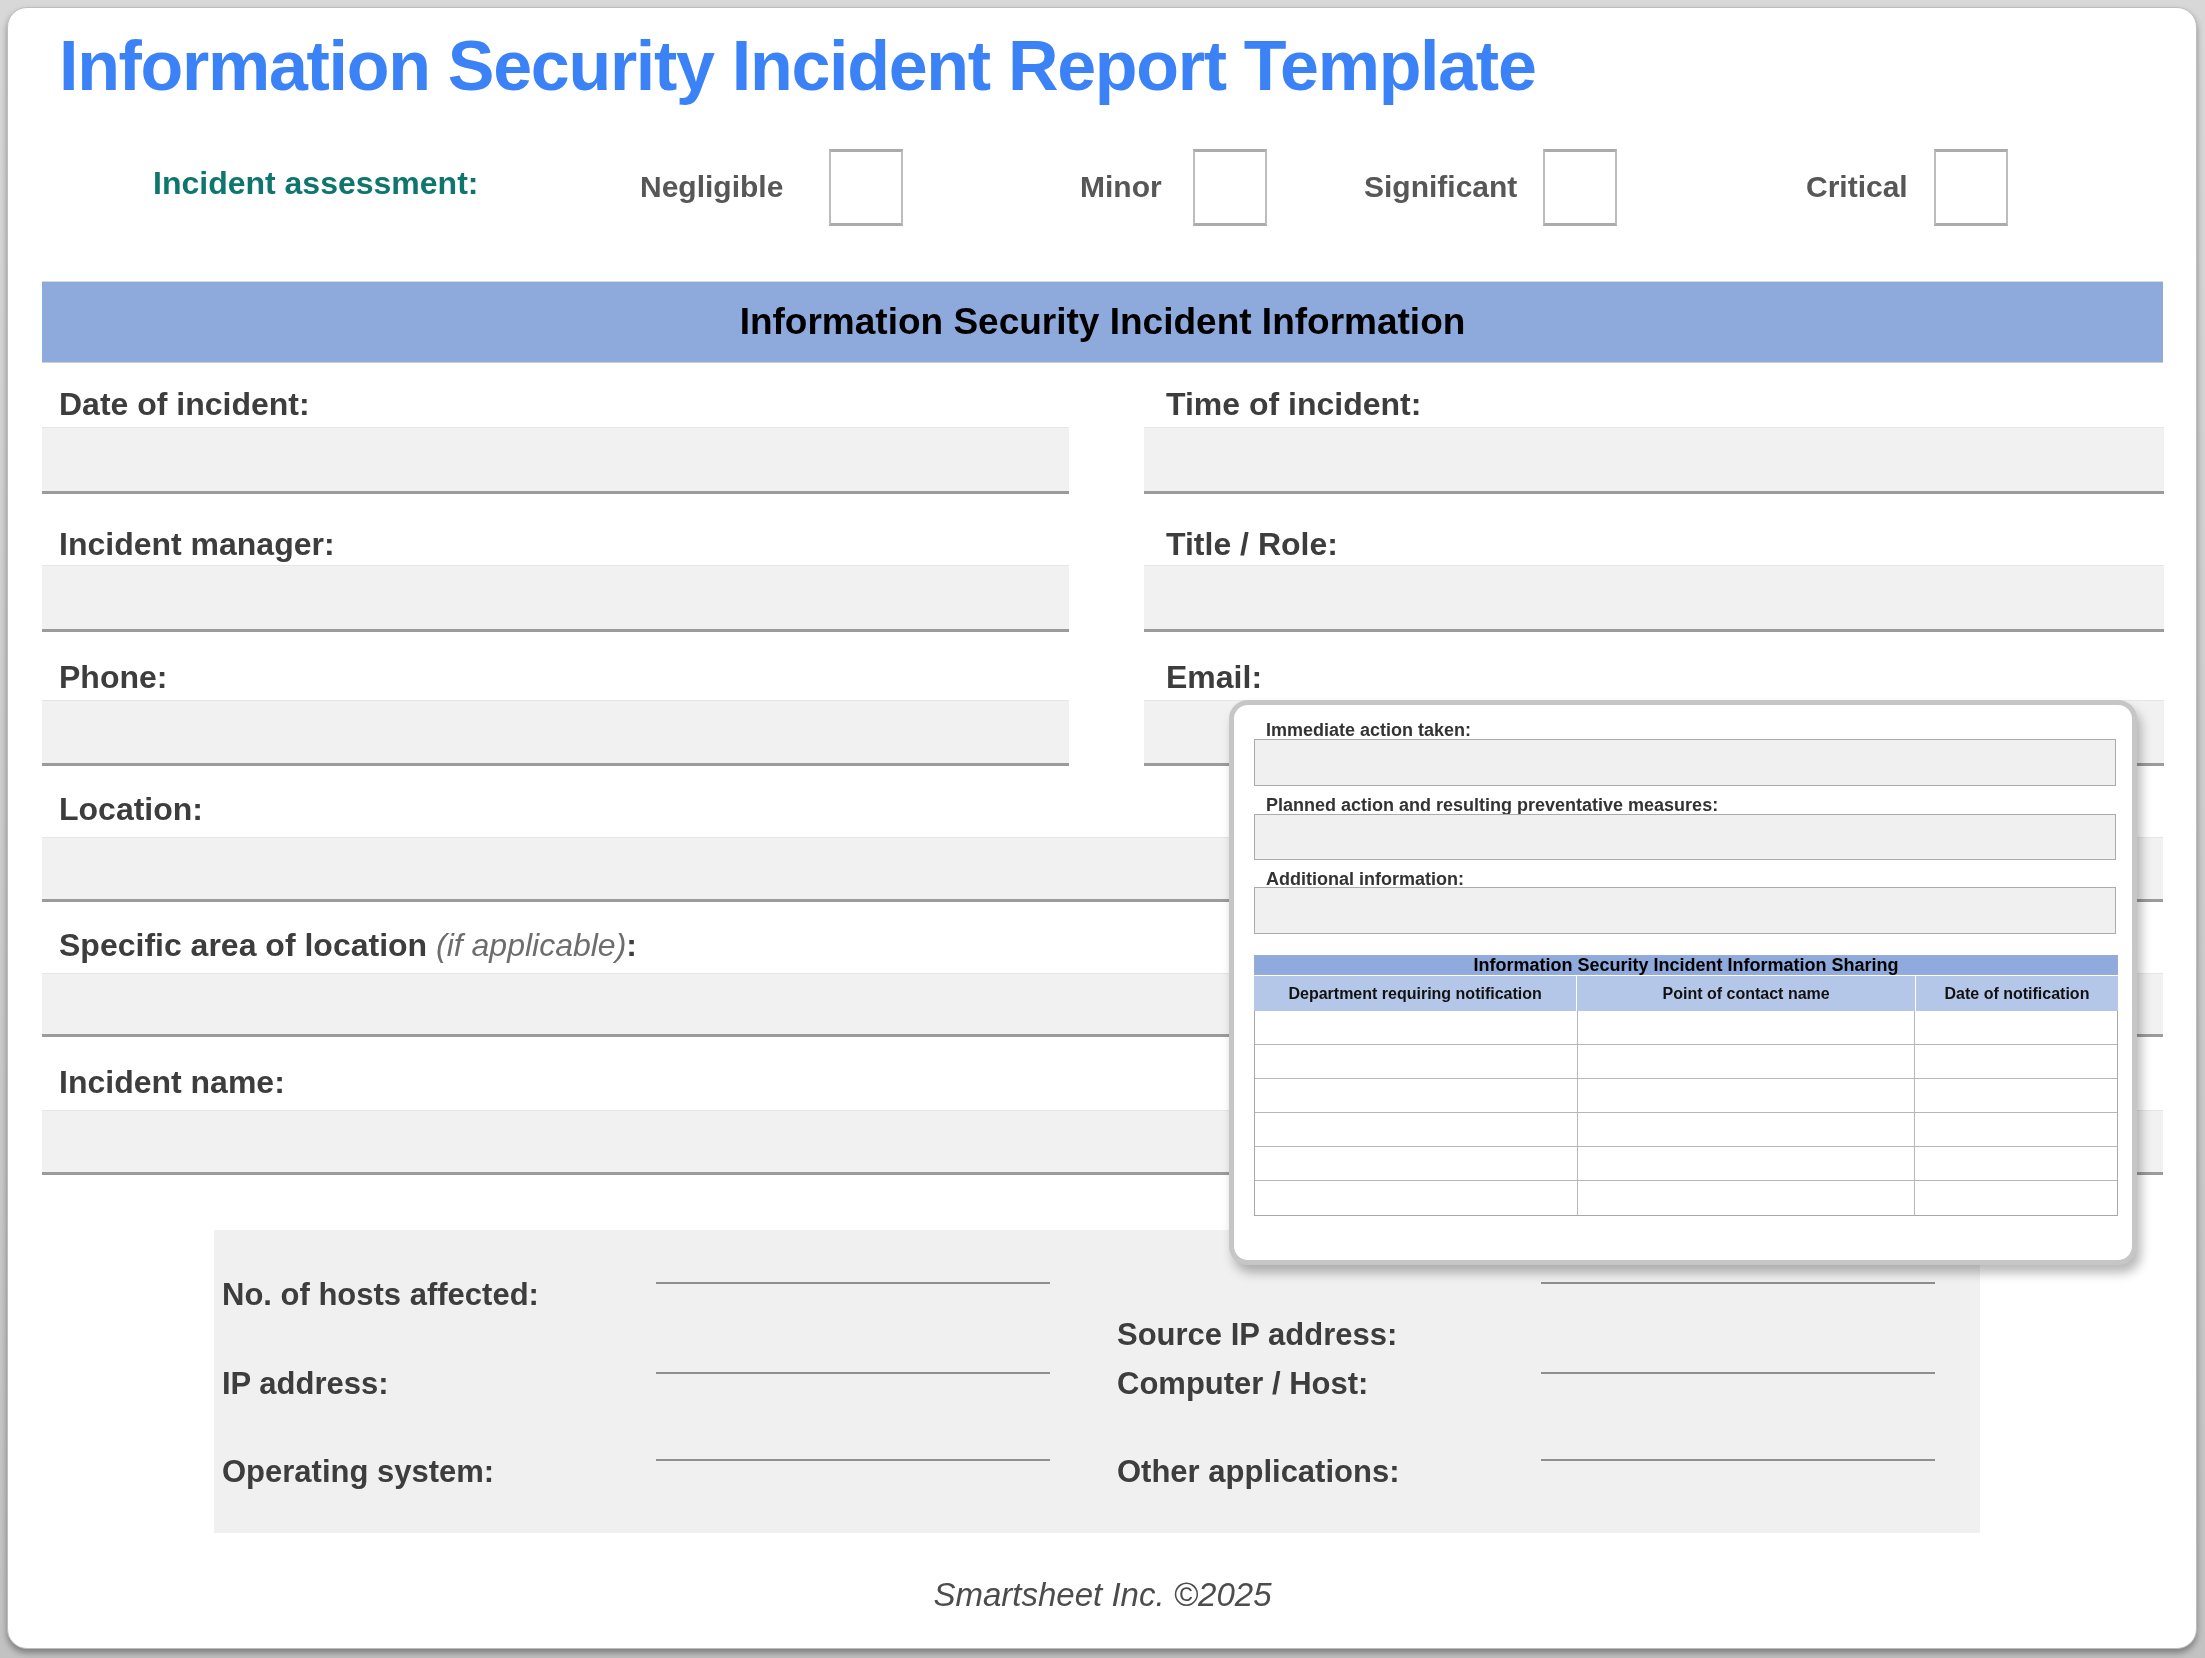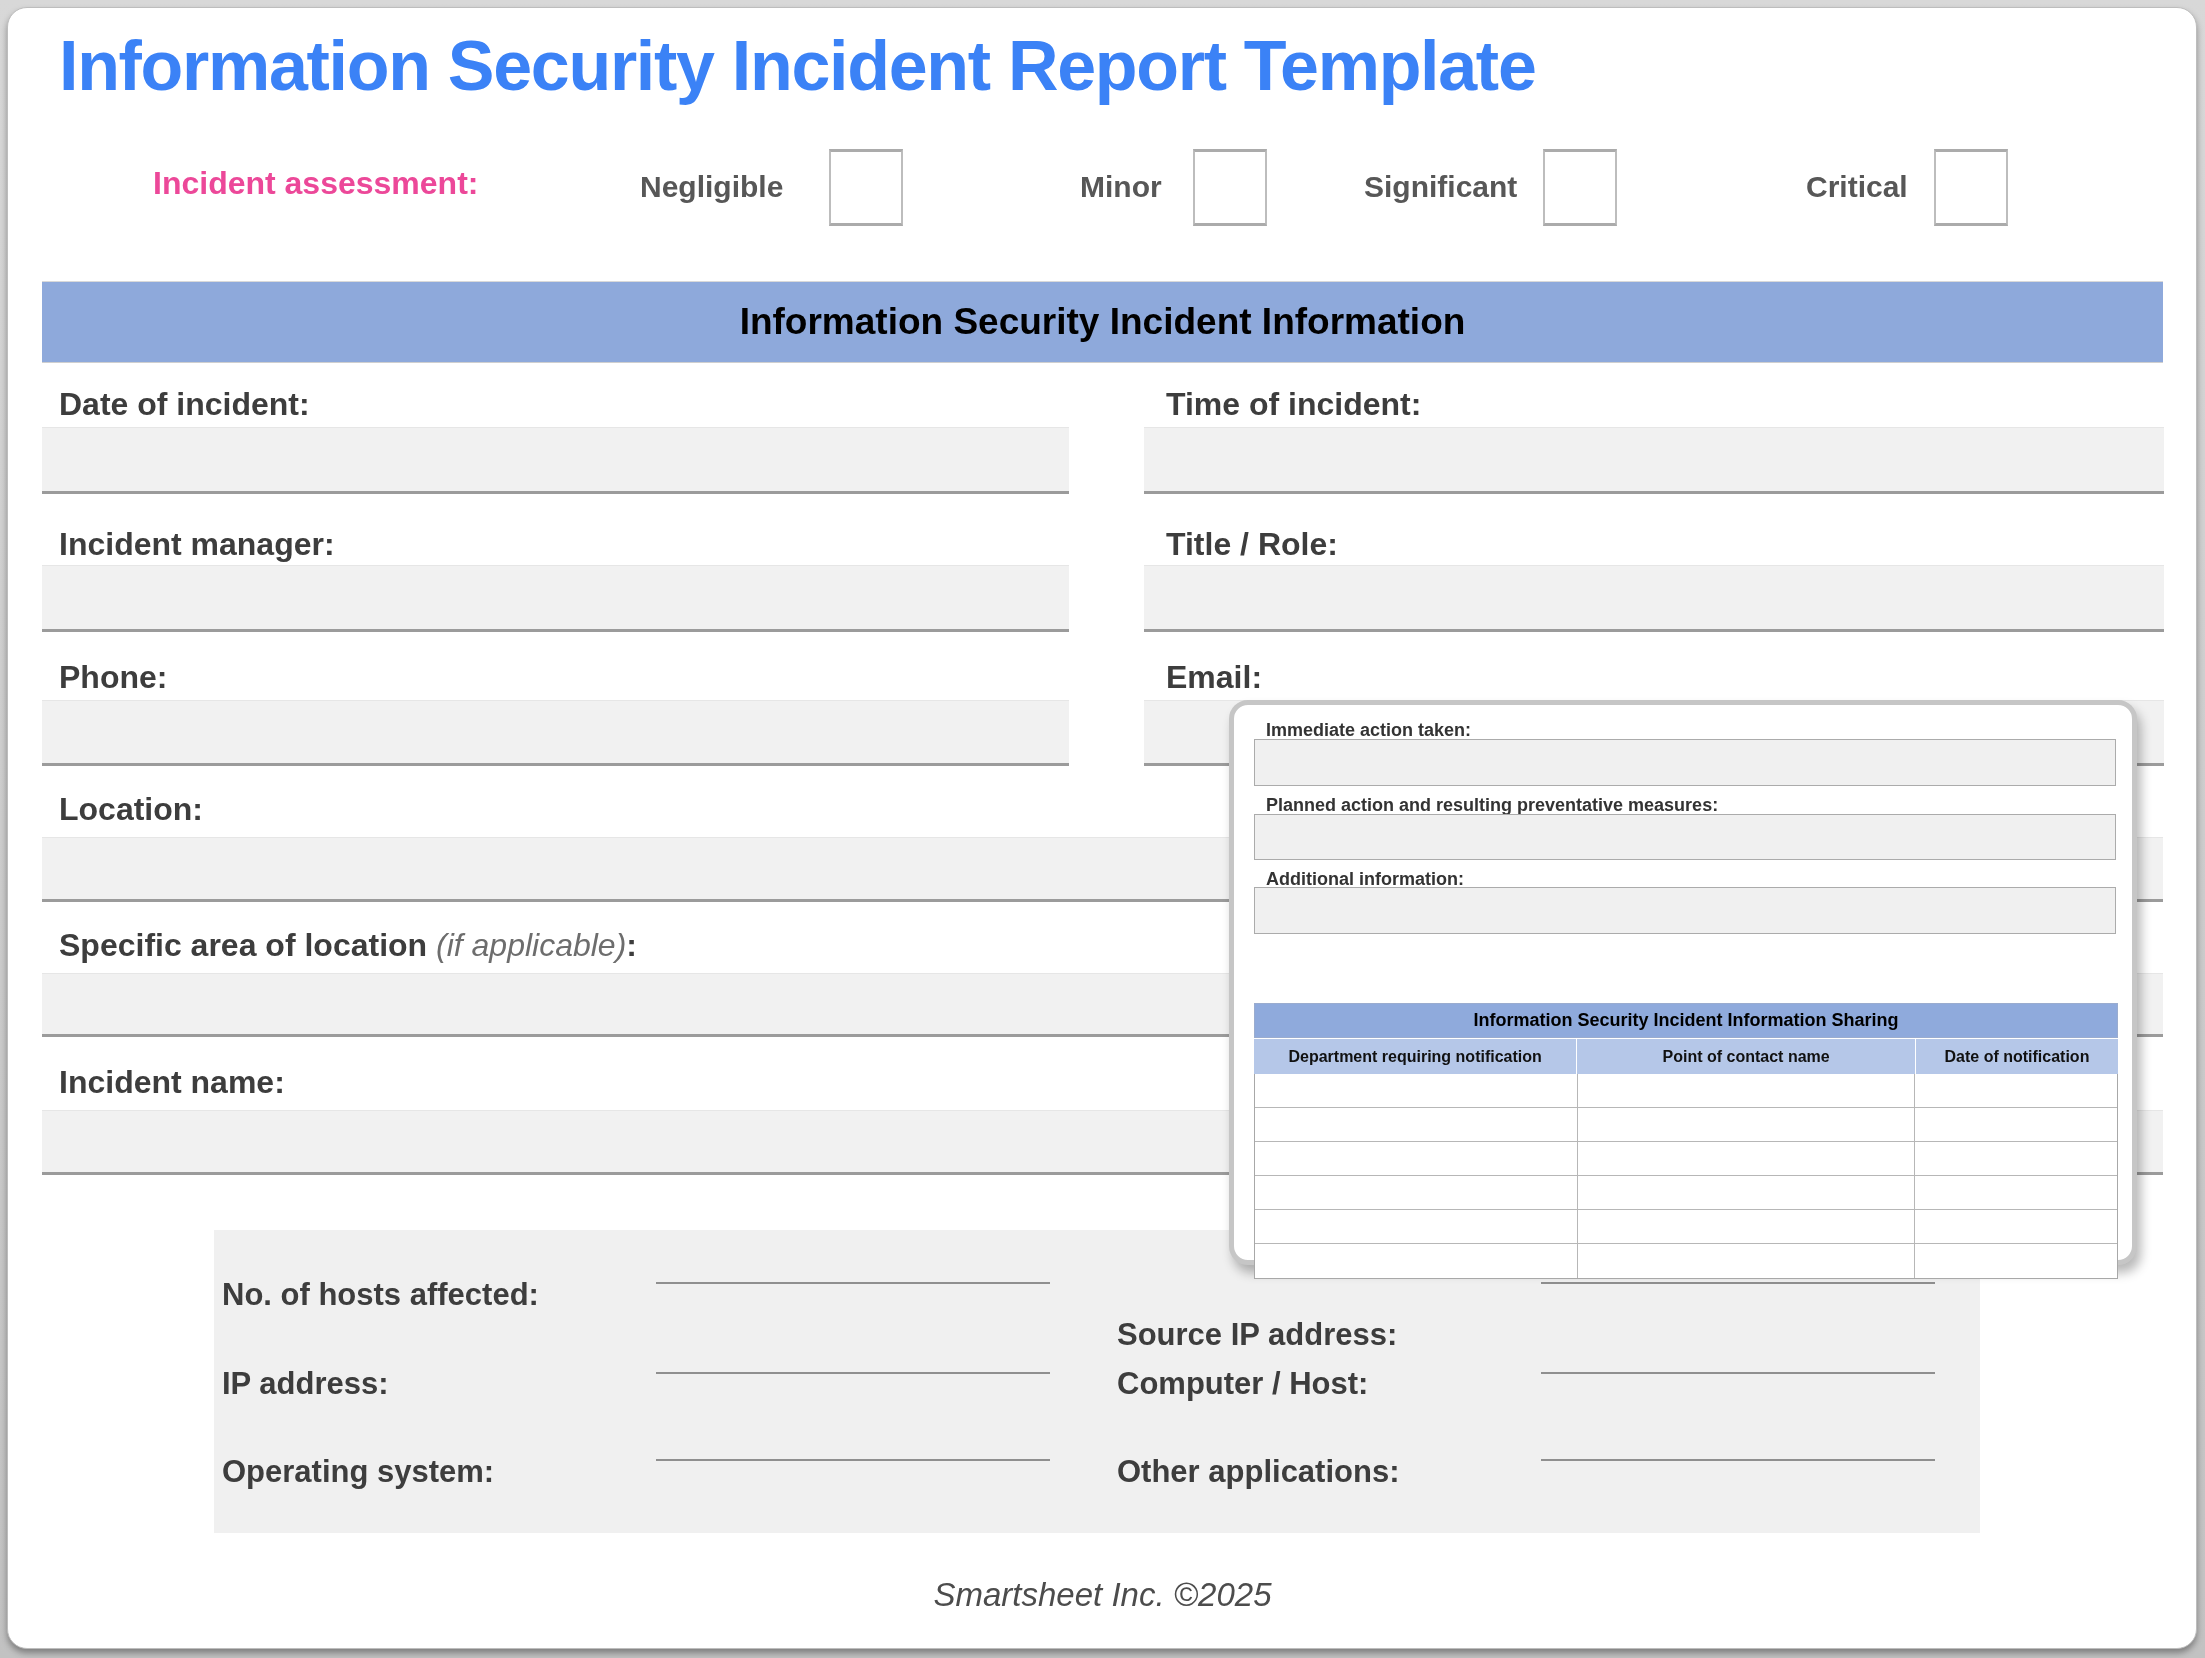--- a/index.html
+++ b/index.html
@@ -18,21 +18,21 @@
     box-shadow:0 4px 6.7px rgba(0,0,0,0.35);
   }
 
   .title {
     position:absolute; left:59px; top:25.6px; margin:0;
     font-size:70px; font-weight:bold; letter-spacing:-1.3px;
     color:#3b82f6; white-space:nowrap;
   }
 
   .lbl { position:absolute; font-weight:bold; color:#3d3d3d; white-space:nowrap; }
-  .assess-lbl { font-size:32px; color:#ec4899; }
+  .assess-lbl { font-size:32px; color:#0f766e; }
   .opt-lbl { font-size:30px; color:#575757;text-align:right; }
 
   .chk {
     position:absolute; top:149px; width:74px; height:77px;
     background:#ffffff; box-sizing:border-box;
     border:2px solid #bdbdbd; border-top:3.4px solid #ababab; border-bottom:3.4px solid #ababab;
   }
 
   .banner {
     position:absolute; left:42px; top:281px; width:2121px; height:82px;
@@ -69,23 +69,23 @@
     z-index:10;
   }
   .plabel { position:absolute; left:32px; font-size:18px; font-weight:bold; color:#333333; white-space:nowrap; }
   .pbox {
     position:absolute; left:20px; width:862px; height:47px;
     background:#f0f0f0; box-sizing:border-box; border:1.3px solid #ababab;
   }
 
   .ptable { position:absolute; left:20px; top:250px; width:864px; }
   .pt-title {
-    height:35px; background:#8faadc; display:flex; align-items:center; justify-content:center;
+    height:20px; background:#8faadc; display:flex; align-items:center; justify-content:center;
     font-size:18px; font-weight:bold; color:#000000;
-    border:0.7px solid #9aaccf; box-sizing:border-box;margin-top:48px;
+    border:0.7px solid #9aaccf; box-sizing:border-box;
   }
   .pt-cols {
     display:grid; grid-template-columns:37.3% 39.2% 23.5%; height:35px; margin-top:1.3px;
     background:#b5c7e8;
   }
   .pt-col {
     display:flex; align-items:center; justify-content:center;
     font-size:16px; font-weight:bold; color:#111111;
     border-left:1.3px solid #ffffff; box-sizing:border-box; text-align:center;
   }

